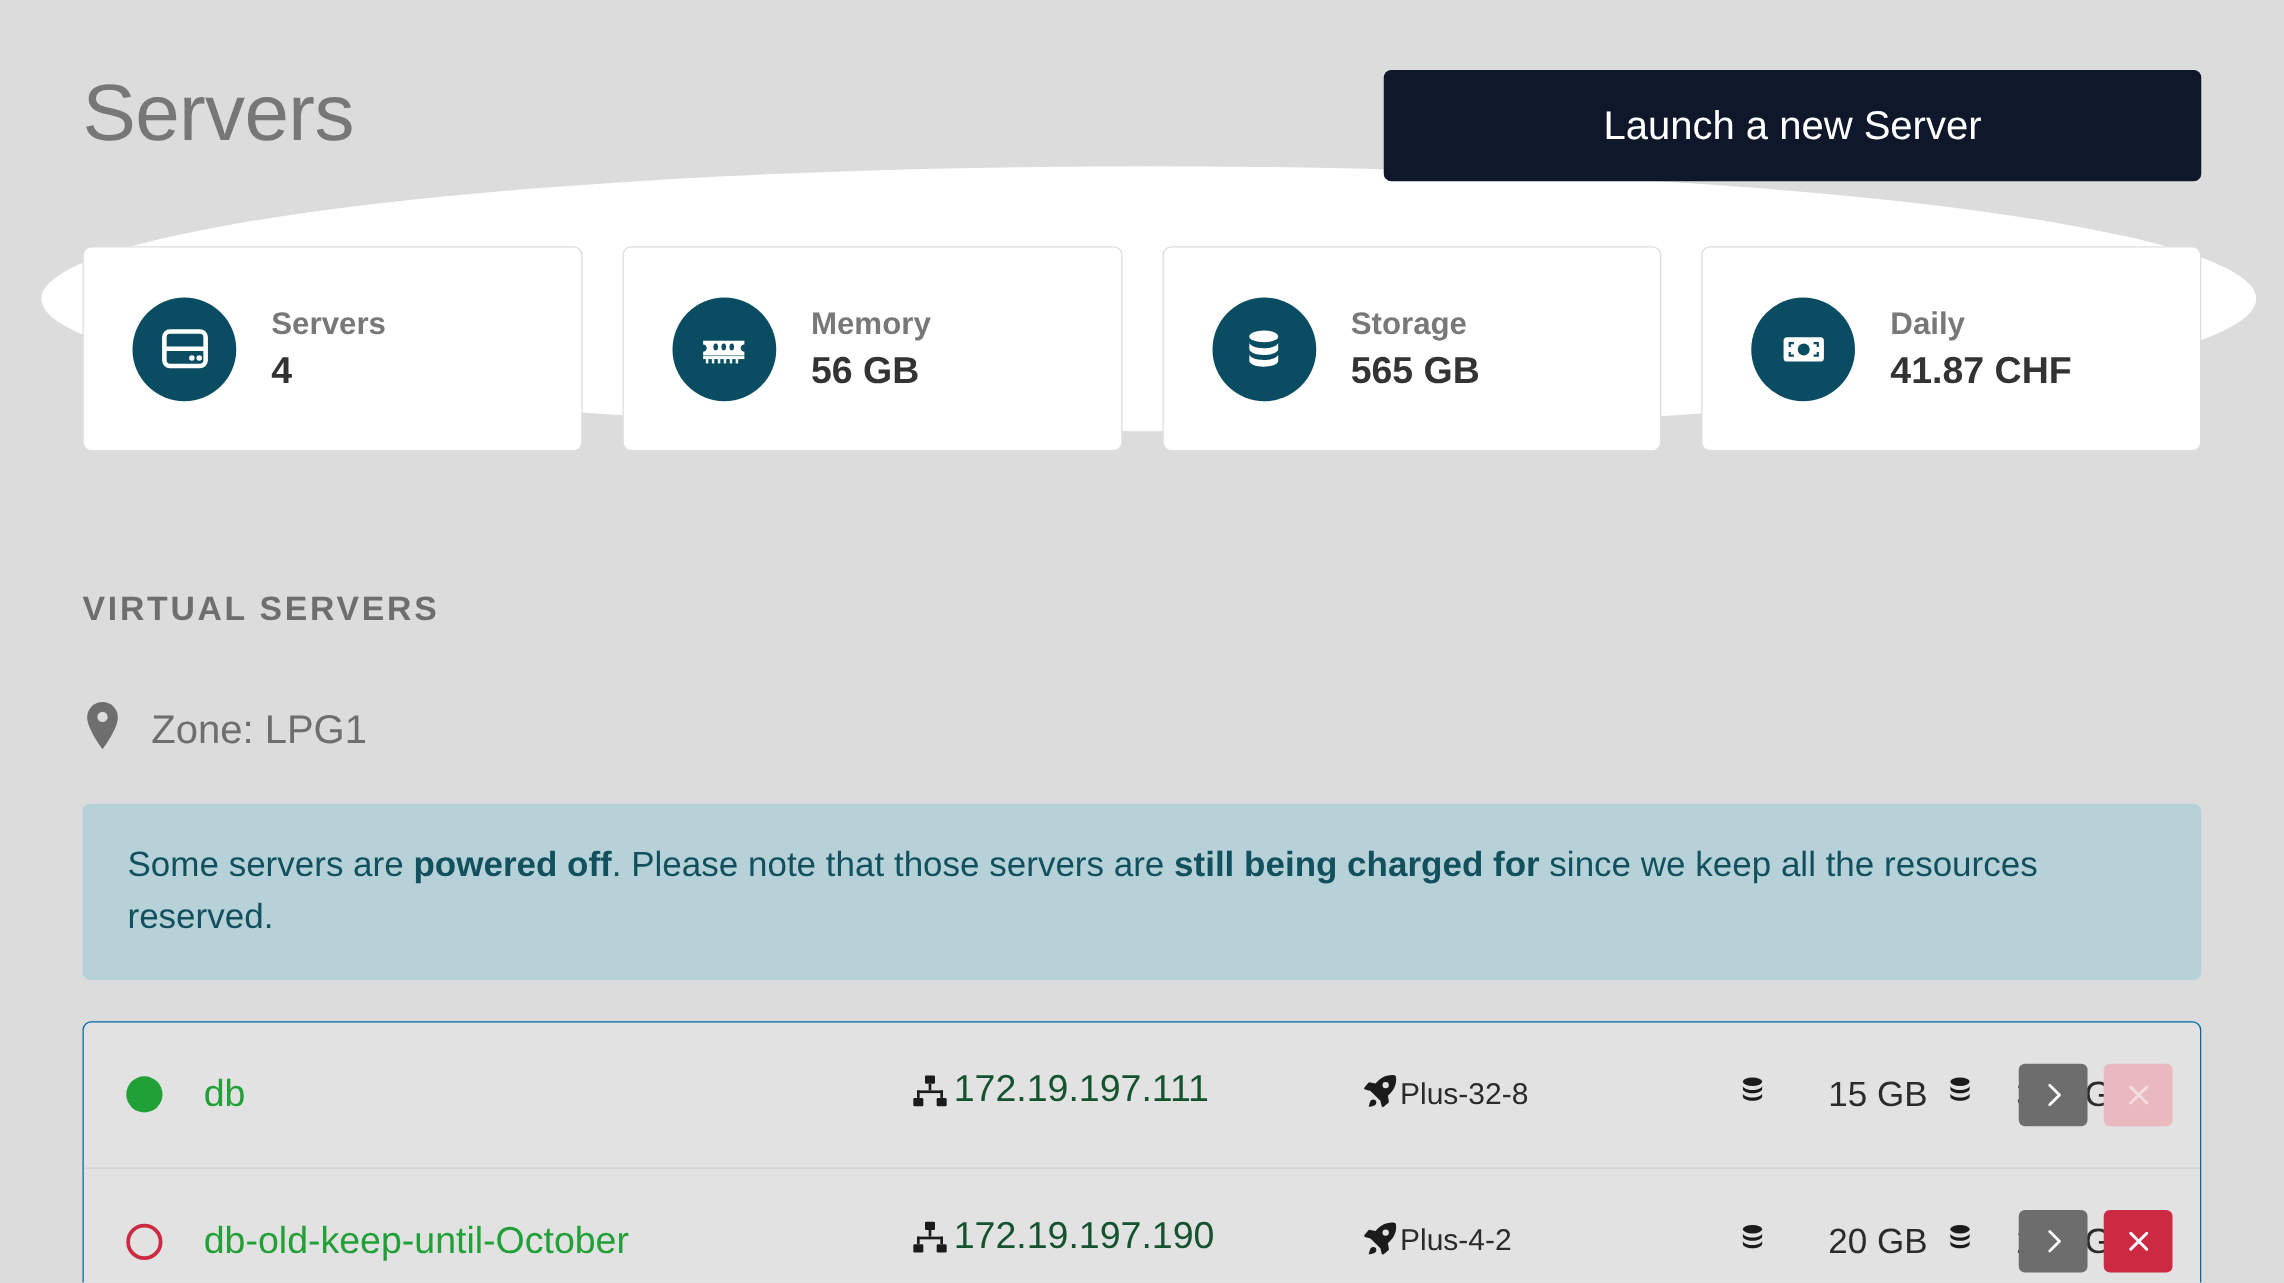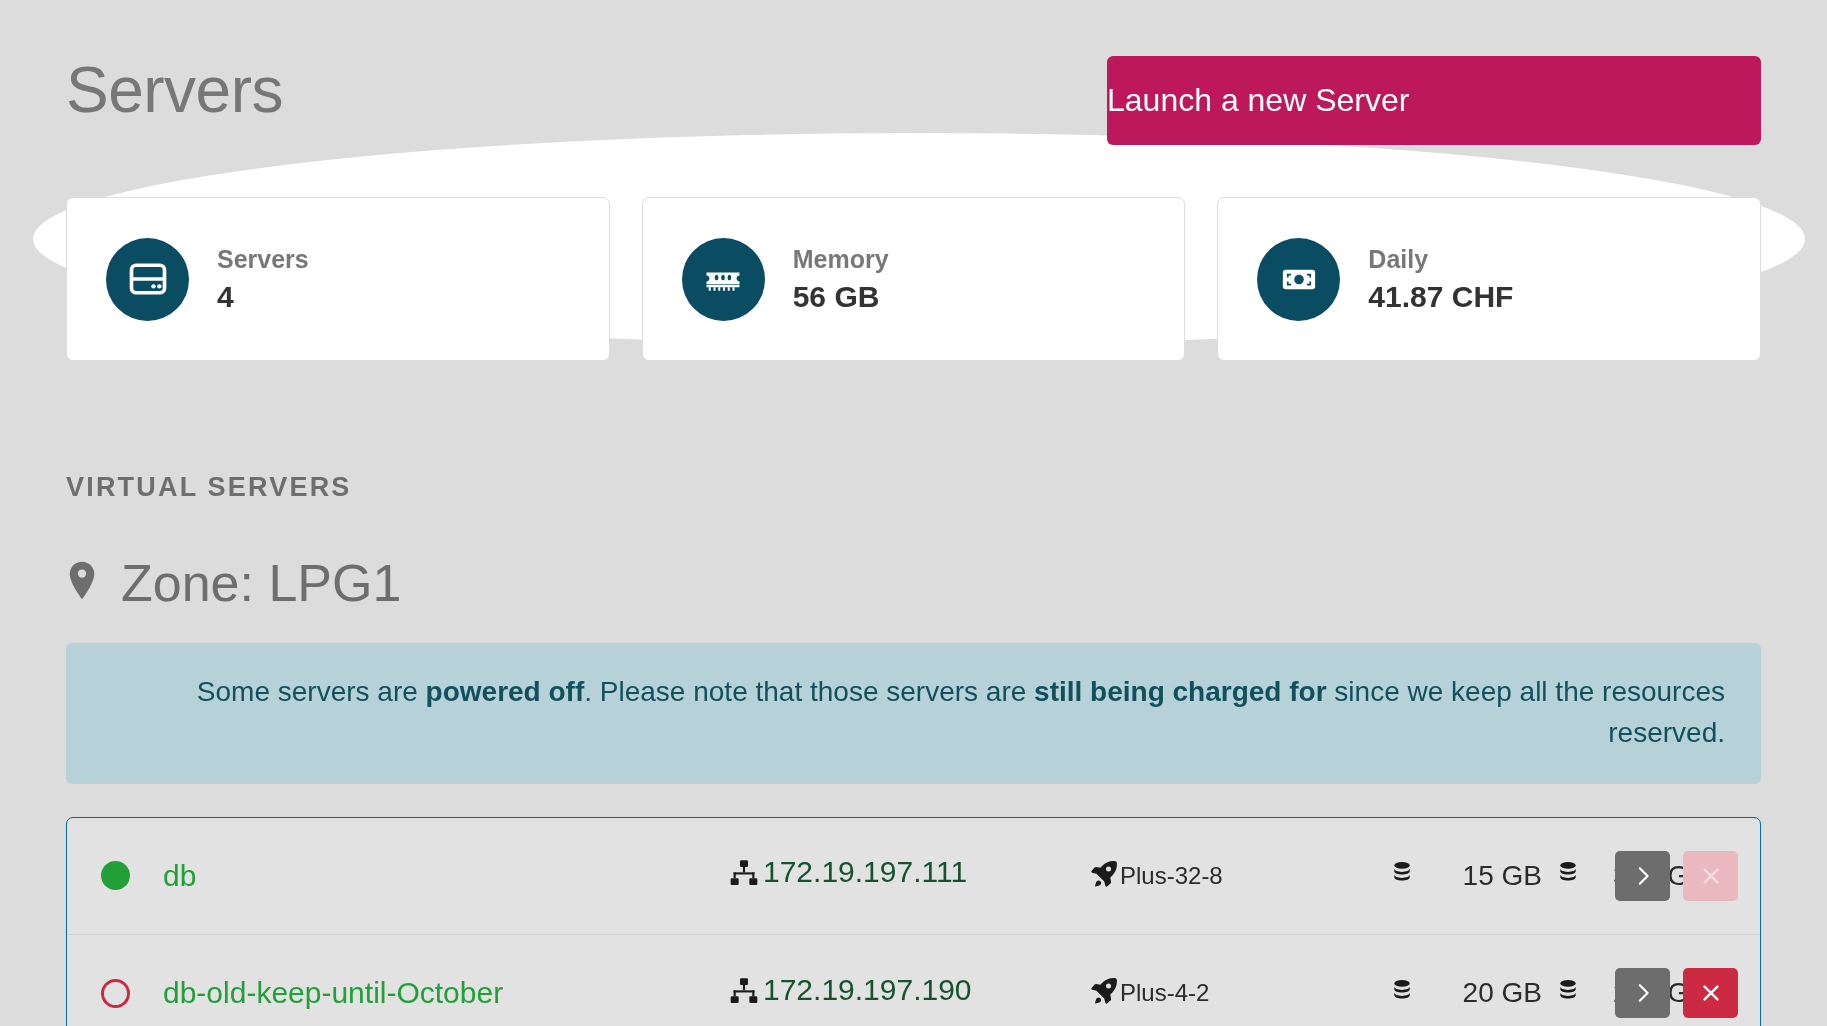--- a/index.html
+++ b/index.html
@@ -51,30 +51,30 @@
     color: #777777;
     letter-spacing: -0.5px;
     line-height: 1;
   }
   .launch-btn {
     position: absolute;
     right: 0;
     top: 44px;
     width: 654px;
     height: 89px;
-    background: #be185d;
+    background: #0f172a;
     color: #ffffff;
     border: none;
     border-radius: 6px;
     font-family: "Liberation Sans", sans-serif;
     font-size: 32px;
     font-weight: 400;
     cursor: pointer;
     line-height: 89px;
-    text-align: left;
+    text-align: center;
   }
 
   
   .stat-cards {
     position: relative;
     display: flex;
     gap: 32px;
     margin-top: 35px;
   }
   .stat-card {
@@ -126,36 +126,35 @@
   
   .zone-row {
     margin-top: 55px;
     display: flex;
     align-items: center;
     gap: 23px;
     height: 54px;
   }
   .zone-pin { display: block; }
   .zone-label {
-    font-size: 52px;
+    font-size: 32px;
     font-weight: 400;
     color: #6e6e6e;
     line-height: 1;
   }
 
   
   .notice {
     margin-top: 33px;
     background: #b6d2d8;
     border-radius: 6px;
     padding: 28px 36px 30px 36px;
     color: #12505e;
     font-size: 28px;
     line-height: 1.48;
-    text-align: right;
   }
   .notice b { font-weight: bold; }
 
   
   .server-table {
     margin-top: 33px;
     border: 1px solid #0369a1;
     border-radius: 7px;
     background: #e2e2e2;
     overflow: hidden;
@@ -263,20 +262,33 @@
           <ellipse cx="12" cy="11.2" rx="1" ry="1.5" fill="#0a4d63"></ellipse>
           <ellipse cx="15.5" cy="11.2" rx="1" ry="1.5" fill="#0a4d63"></ellipse>
         </svg>
       </div>
       <div class="stat-text">
         <div class="stat-label">Memory</div>
         <div class="stat-value">56 GB</div>
       </div>
     </div>
 
+    <div class="stat-card">
+      <div class="stat-icon">
+        <svg width="44" height="44" viewBox="0 0 24 24" aria-hidden="true">
+          <ellipse cx="12" cy="6.6" rx="6.3" ry="2.6" fill="#ffffff"></ellipse>
+          <path d="M5.7 9.2c0 1.45 2.82 2.6 6.3 2.6s6.3-1.15 6.3-2.6v2.9c0 1.45-2.82 2.6-6.3 2.6s-6.3-1.15-6.3-2.6z" fill="#ffffff"></path>
+          <path d="M5.7 14.3c0 1.45 2.82 2.6 6.3 2.6s6.3-1.15 6.3-2.6v2.9c0 1.45-2.82 2.6-6.3 2.6s-6.3-1.15-6.3-2.6z" fill="#ffffff"></path>
+        </svg>
+      </div>
+      <div class="stat-text">
+        <div class="stat-label">Storage</div>
+        <div class="stat-value">565 GB</div>
+      </div>
+    </div>
 
     <div class="stat-card">
       <div class="stat-icon">
         <svg width="44" height="44" viewBox="0 0 24 24" aria-hidden="true">
           <rect x="3.2" y="7" width="17.6" height="10.6" rx="1.6" fill="#ffffff"></rect>
           <circle cx="12" cy="12.3" r="2.6" fill="#0a4d63"></circle>
           <path d="M5.4 9.1h2.3v.95H6.35v1.15H5.4z" fill="#0a4d63"></path>
           <path d="M18.6 9.1h-2.3v.95h1.35v1.15h.95z" fill="#0a4d63"></path>
           <path d="M5.4 15.5h2.3v-.95H6.35v-1.15H5.4z" fill="#0a4d63"></path>
           <path d="M18.6 15.5h-2.3v-.95h1.35v-1.15h.95z" fill="#0a4d63"></path>

